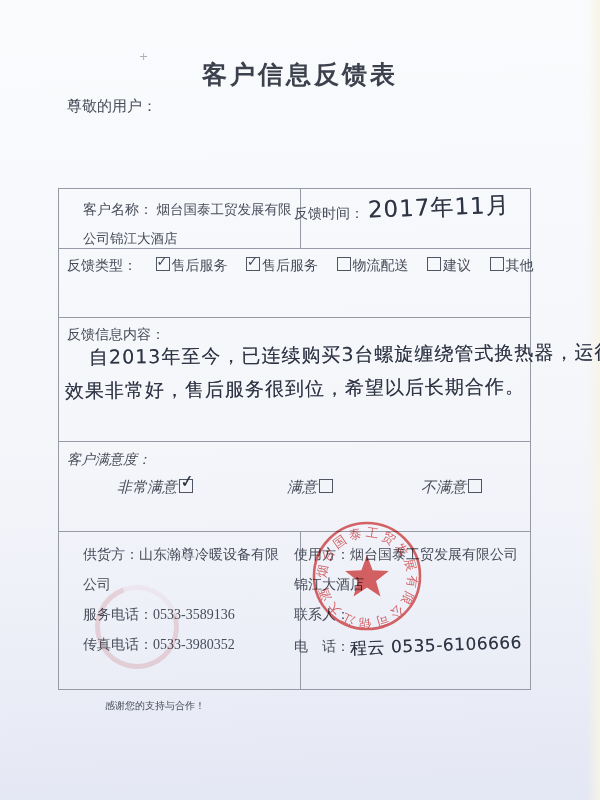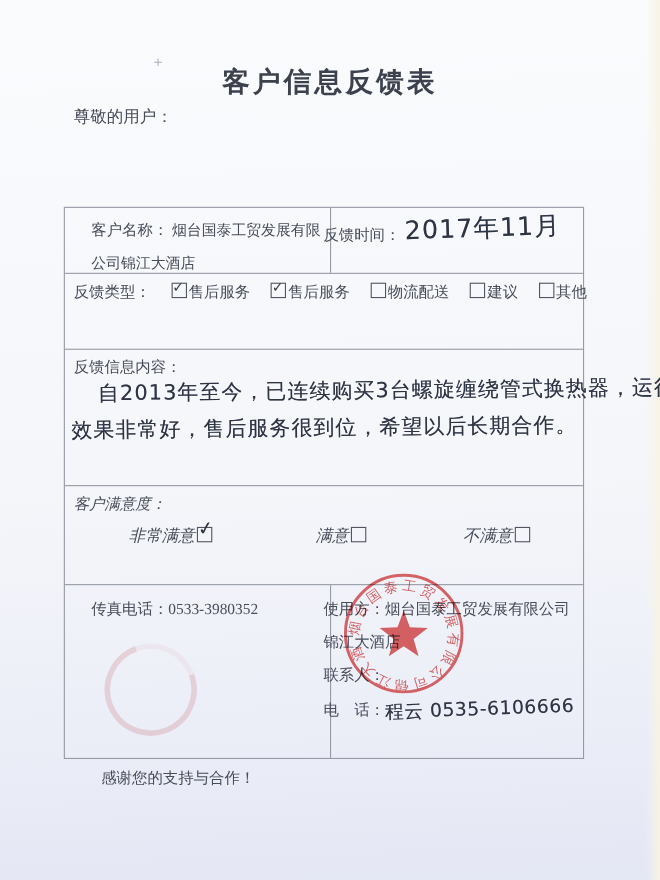--- a/index.html
+++ b/index.html
@@ -12,21 +12,21 @@
         background:linear-gradient(90deg,rgba(248,244,232,0),#f7f3e6);}
   .artifact{position:absolute;color:#8d94a3;font-size:11px;opacity:.75;
         font-family:"DejaVu Sans",sans-serif;}
   
   .title{position:absolute;top:58px;left:0;width:600px;text-align:center;
         font-family:"DejaVu Sans","Liberation Sans",sans-serif;
         font-weight:bold;font-size:25px;letter-spacing:3px;color:#3c414d;}
   .salutation{position:absolute;left:67px;top:97px;font-size:15px;color:#474c59;}
   .intro1{position:absolute;left:103px;top:131px;font-size:15px;letter-spacing:.4px;color:#474c59;}
   .intro2{position:absolute;left:65px;top:163px;font-size:15px;letter-spacing:.4px;color:#474c59;}
-  .closing{position:absolute;left:92px;top:699px;font-size:14px;color:#474c59;}
+  .closing{position:absolute;left:105px;top:699px;font-size:10px;color:#474c59;}
   
   .tbl{position:absolute;left:58px;top:188px;width:471px;height:500px;
        border:1px solid #959aa5;}
   .row{position:absolute;left:0;width:100%;box-sizing:border-box;}
   .row+.row,.bt{border-top:1px solid #959aa5;}
   .r1{top:0;height:59px;}
   .r2{top:59px;height:33px;border-top:1px solid #959aa5;}
   .r3{top:80px;height:160px;border-top:1px solid #959aa5;margin-top:48px;}
   .r4{top:252px;height:90px;border-top:1px solid #959aa5;font-style:italic;}
   .r5{top:342px;height:158px;border-top:1px solid #959aa5;}
@@ -113,20 +113,22 @@
         <span class="lbl">客户满意度：</span>
       </div>
       <div class="opt" style="left:58px;top:36px;"><span>非常满意</span><span class="cb cb-hand checked"><span class="tick hand">✓</span></span></div>
       <div class="opt" style="left:228px;top:36px;"><span>满意</span><span class="cb"></span></div>
       <div class="opt" style="left:362px;top:36px;"><span>不满意</span><span class="cb"></span></div>
     </div>
 
     <div class="row r5">
       <div class="cell-l">
         <div class="blk">
+          <div><span>供货方：</span><span>山东瀚尊冷暖设备有限公司</span></div>
+          <div><span>服务电话：</span><span>0533-3589136</span></div>
           <div><span>传真电话：</span><span>0533-3980352</span></div>
         </div>
       </div>
       <div class="cell-r">
         <div class="blk">
           <div><span>使用方：</span><span>烟台国泰工贸发展有限公司锦江大酒店</span></div>
           <div><span>联系人：</span></div>
           <div><span>电　话：</span><span class="hand hw-phone">程云 0535-6106666</span></div>
         </div>
       </div>

